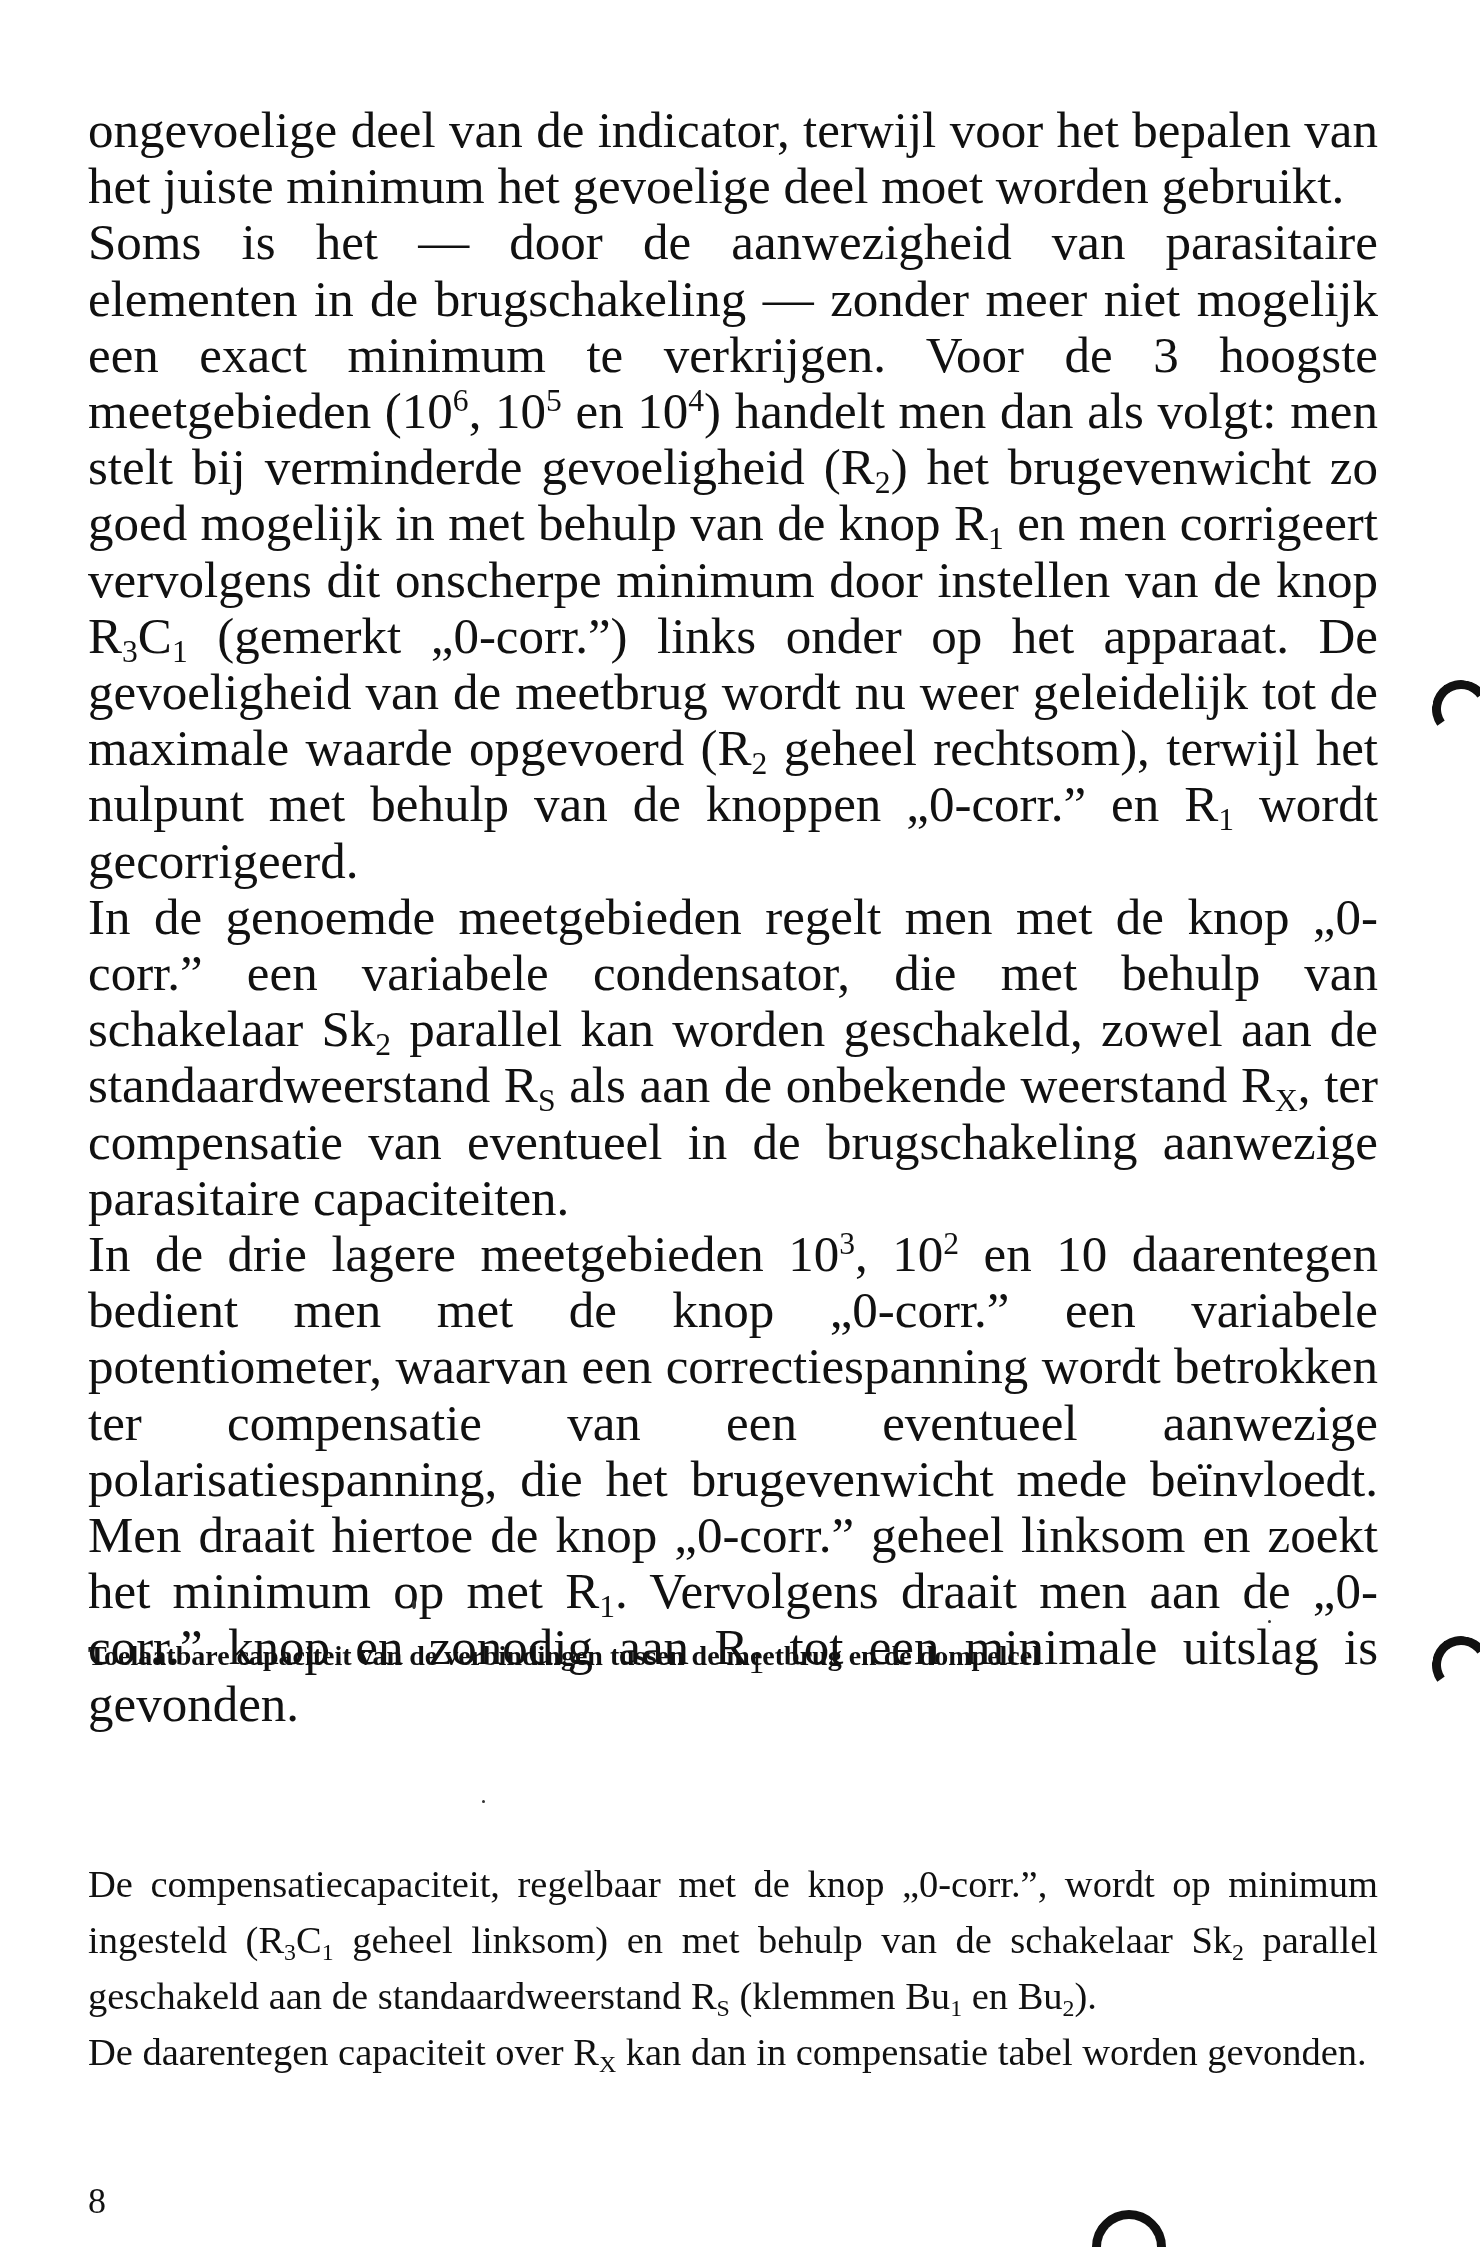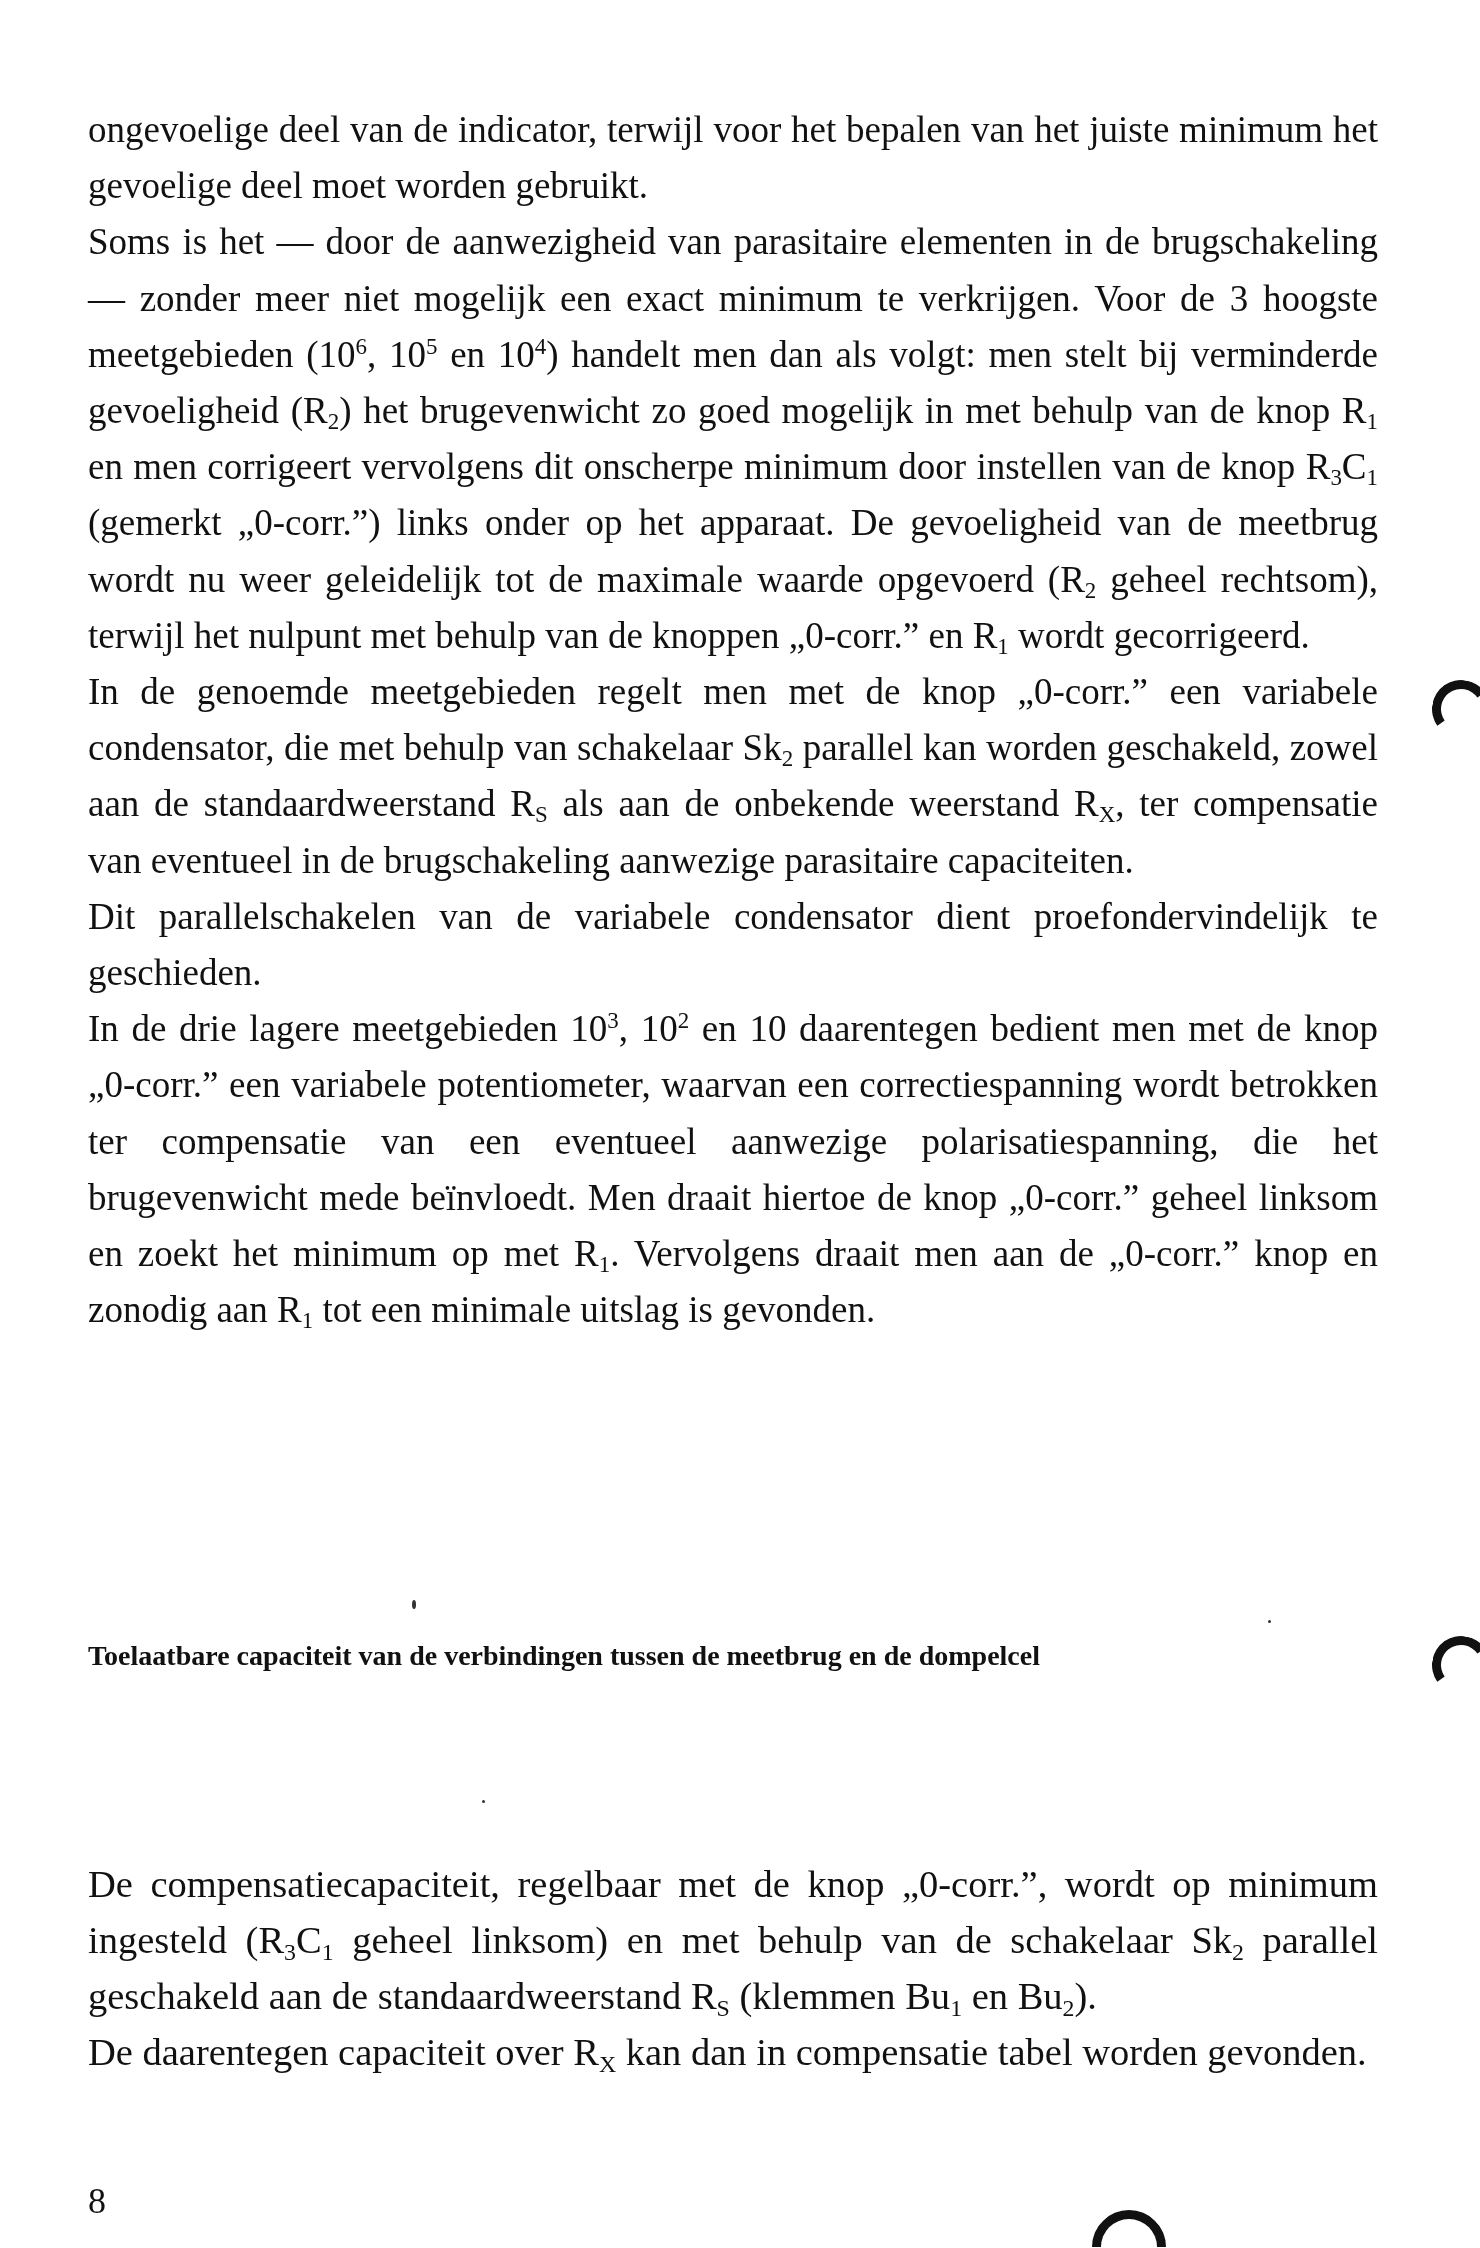--- a/index.html
+++ b/index.html
@@ -4,21 +4,21 @@
   <style>
     html, body { margin: 0; padding: 0; background: #ffffff; }
     body { width: 1480px; height: 2248px; position: relative; overflow: hidden; }
     .page {
       position: absolute; left: 0; top: 0; width: 1480px; height: 2248px;
       background: #ffffff; color: #111111;
       font-family: "Liberation Serif", "DejaVu Serif", serif;
     }
     .text-block {
       position: absolute; left: 88px; width: 1290px; top: 102px;
-      font-size: 37px; line-height: 56.2px; text-align: justify;
+      font-size: 51px; line-height: 56.2px; text-align: justify;
     }
     .para { margin: 0; }
     .para + .para { margin-top: 0; }
     sub, sup { font-size: 0.62em; line-height: 0; }
     sub { vertical-align: -0.28em; }
     sup { vertical-align: 0.55em; }
     .heading {
       position: absolute; left: 88px; width: 1320px; top: 1622px;
       font-size: 28px; line-height: 68px; font-weight: bold; margin: 0;
     }
@@ -42,21 +42,20 @@
     .speck { position: absolute; width: 3px; height: 3px; background: #333; border-radius: 50%; }
   </style>
 </head>
 <body>
 
 <div class="page">
   <div class="text-block">
       <p class="para"><span>ongevoelige deel van de indicator, terwijl voor het bepalen van het juiste minimum het gevoelige deel moet worden gebruikt.</span></p>
       <p class="para"><span>Soms is het — door de aanwezigheid van parasitaire elementen in de brugschakeling — zonder meer niet mogelijk een exact minimum te verkrijgen. Voor de 3 hoogste meetgebieden (10</span><sup>6</sup><span>, 10</span><sup>5</sup><span> en 10</span><sup>4</sup><span>) handelt men dan als volgt: men stelt bij verminderde gevoeligheid (R</span><sub>2</sub><span>) het brugevenwicht zo goed mogelijk in met behulp van de knop R</span><sub>1</sub><span> en men corrigeert vervolgens dit onscherpe minimum door instellen van de knop R</span><sub>3</sub><span>C</span><sub>1</sub><span> (gemerkt „0-corr.”) links onder op het apparaat. De gevoeligheid van de meetbrug wordt nu weer geleidelijk tot de maximale waarde opgevoerd (R</span><sub>2</sub><span> geheel rechtsom), terwijl het nulpunt met behulp van de knoppen „0-corr.” en R</span><sub>1</sub><span> wordt gecorrigeerd.</span></p>
       <p class="para"><span>In de genoemde meetgebieden regelt men met de knop „0-corr.” een variabele condensator, die met behulp van schakelaar Sk</span><sub>2</sub><span> parallel kan worden geschakeld, zowel aan de standaardweerstand R</span><sub>S</sub><span> als aan de onbekende weerstand R</span><sub>X</sub><span>, ter compensatie van eventueel in de brugschakeling aanwezige parasitaire capaciteiten.</span></p>
-      <p class="para"><span>Dit parallelschakelen van de variabele condensator dient proefondervindelijk te geschieden.</span></p>
       <p class="para"><span>In de drie lagere meetgebieden 10</span><sup>3</sup><span>, 10</span><sup>2</sup><span> en 10 daarentegen bedient men met de knop „0-corr.” een variabele potentiometer, waarvan een correctiespanning wordt betrokken ter compensatie van een eventueel aanwezige polarisatiespanning, die het brugevenwicht mede beïnvloedt. Men draait hiertoe de knop „0-corr.” geheel linksom en zoekt het minimum op met R</span><sub>1</sub><span>. Vervolgens draait men aan de „0-corr.” knop en zonodig aan R</span><sub>1</sub><span> tot een minimale uitslag is gevonden.</span></p>
     </div>
 
   <h2 class="heading">Toelaatbare capaciteit van de verbindingen tussen de meetbrug en de dompelcel</h2>
 
   <div class="section-block">
       <p class="para"><span>De compensatiecapaciteit, regelbaar met de knop „0-corr.”, wordt op minimum ingesteld (R</span><sub>3</sub><span>C</span><sub>1</sub><span> geheel linksom) en met behulp van de schakelaar Sk</span><sub>2</sub><span> parallel geschakeld aan de standaardweerstand R</span><sub>S</sub><span> (klemmen Bu</span><sub>1</sub><span> en Bu</span><sub>2</sub><span>).</span></p>
       <p class="para"><span>De daarentegen capaciteit over R</span><sub>X</sub><span> kan dan in compensatie tabel worden gevonden.</span></p>
     </div>
 

